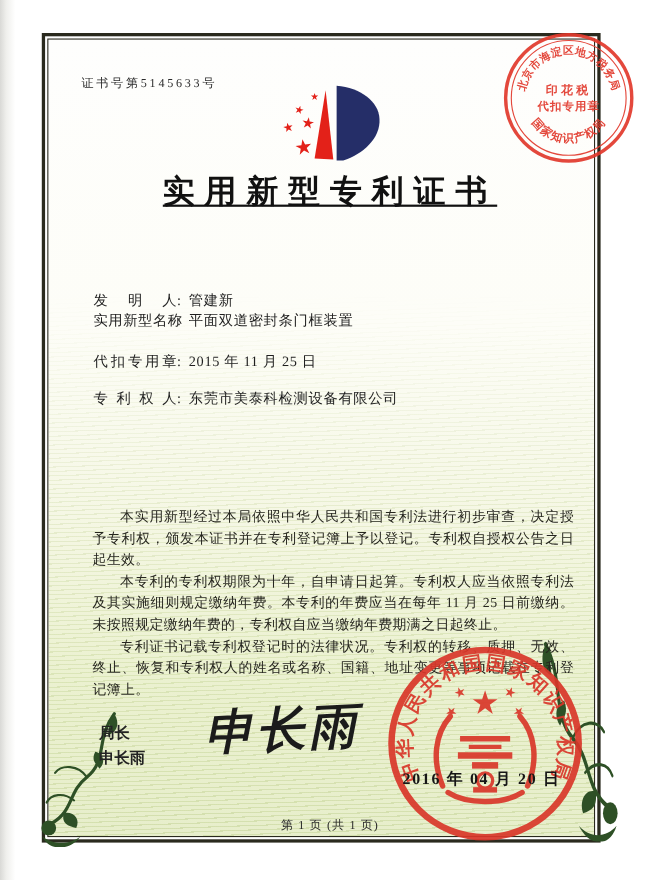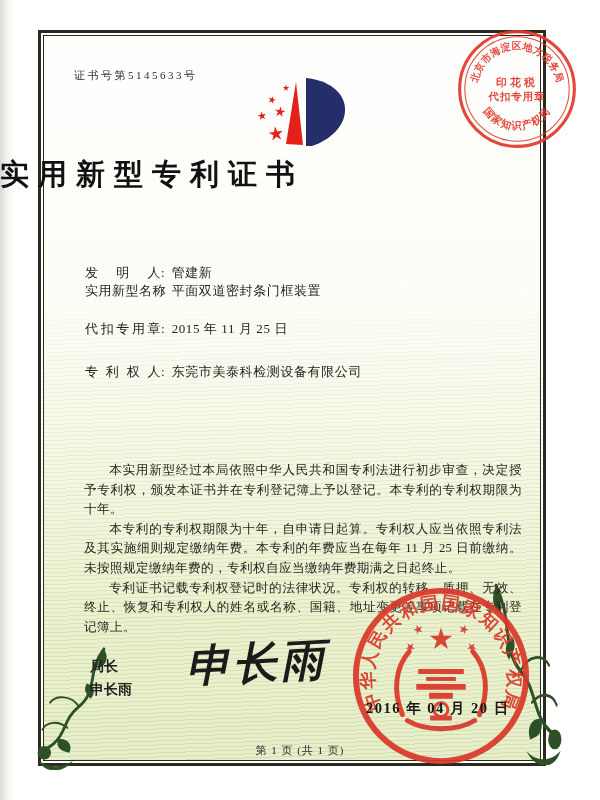--- a/index.html
+++ b/index.html
@@ -19,26 +19,26 @@
   .frame-inner{position:absolute;inset:2px;border:1px solid #2a2a1e;}
   .frame-bg{position:absolute;inset:3px;
     background:linear-gradient(180deg,#fefefd 0%,#fdfdf7 36%,#f5f7e4 60%,#ebf1d0 80%,#e7eecb 100%);}
   .frame-bg::after{content:"";position:absolute;inset:0;
     background:repeating-linear-gradient(178deg,rgba(160,185,95,0.30) 0 1px,rgba(0,0,0,0) 1px 4px);
     -webkit-mask-image:linear-gradient(180deg,rgba(0,0,0,0) 0%,rgba(0,0,0,0) 32%,rgba(0,0,0,0.55) 58%,rgba(0,0,0,0.9) 100%);
     mask-image:linear-gradient(180deg,rgba(0,0,0,0) 0%,rgba(0,0,0,0) 32%,rgba(0,0,0,0.55) 58%,rgba(0,0,0,0.9) 100%);}
   .cert-no{position:absolute;left:74px;top:68px;font-size:11px;letter-spacing:2.5px;
     color:#2b2b2b;z-index:3;}
   .logo{position:absolute;left:228px;top:72px;width:140px;height:90px;z-index:3;}
-  .title{position:absolute;left:0;right:0;top:155px;text-align:left;
-    font-size:29px;font-weight:bold;letter-spacing:9px;color:#111;z-index:3;}
+  .title{position:absolute;left:0;right:0;top:155px;text-align:center;
+    font-size:29px;font-weight:bold;letter-spacing:9px;color:#111;z-index:3;text-decoration:underline;}
   .fields{position:absolute;left:85px;top:233px;width:445px;z-index:3;}
   .field{line-height:18px;font-size:13px;white-space:nowrap;}
   .field.g1{margin-top:31px}.field.g2{margin-top:21px}.field.g3{margin-top:20px}
-  .field.g4{margin-top:25px}.field.g5{margin-top:24px}
+  .field.g4{margin-top:15px}.field.g5{margin-top:24px}
   .f-label{display:inline-block;width:76px;text-align:justify;text-align-last:justify;
     letter-spacing:0.5px;vertical-align:bottom;}
   .f-colon{display:inline-block;}
   .f-value{margin-left:7px;letter-spacing:0.6px;}
   .body-text{position:absolute;left:84px;top:461px;width:438px;z-index:3;
     font-size:12.6px;line-height:19.6px;text-align:justify;color:#26261f;}
   .body-text p{margin:0;text-indent:2em;letter-spacing:0.4px;}
   .sig-block{position:absolute;left:90px;top:655px;z-index:4;
     font-family:Liberation Sans, sans-serif;font-weight:bold;
     font-size:14px;line-height:23px;color:#232323;}
@@ -122,21 +122,21 @@
   </div>
   <div class="field g3">
     <span class="f-label">代扣专用章</span><span class="f-colon">:</span><span class="f-value">2015 年 11 月 25 日</span>
   </div>
   <div class="field g4">
     <span class="f-label">专利权人</span><span class="f-colon">:</span><span class="f-value">东莞市美泰科检测设备有限公司</span>
   </div>
 </div>
 
 <div class="body-text">
-  <p>本实用新型经过本局依照中华人民共和国专利法进行初步审查，决定授予专利权，颁发本证书并在专利登记簿上予以登记。本专利的专利权期限为十年。</p>
+  <p>本实用新型经过本局依照中华人民共和国专利法进行初步审查，决定授予专利权，颁发本证书并在专利登记簿上予以登记。专利权自授权公告之日起生效。</p>
   <p>本专利的专利权期限为十年，自申请日起算。专利权人应当依照专利法及其实施细则规定缴纳年费。本专利的年费应当在每年 11 月 25 日前缴纳。未按照规定缴纳年费的，专利权自应当缴纳年费期满之日起终止。</p>
   <p>专利证书记载专利权登记时的法律状况。专利权的转移、质押、无效、终止、恢复和专利权人的姓名或名称、国籍、地址变更等事项记载在专利登记簿上。</p>
 </div>
 
 <div class="sig-block">
   <div>局长</div>
   <div>申长雨</div>
 </div>
 <div class="signature">申长雨</div>
 

